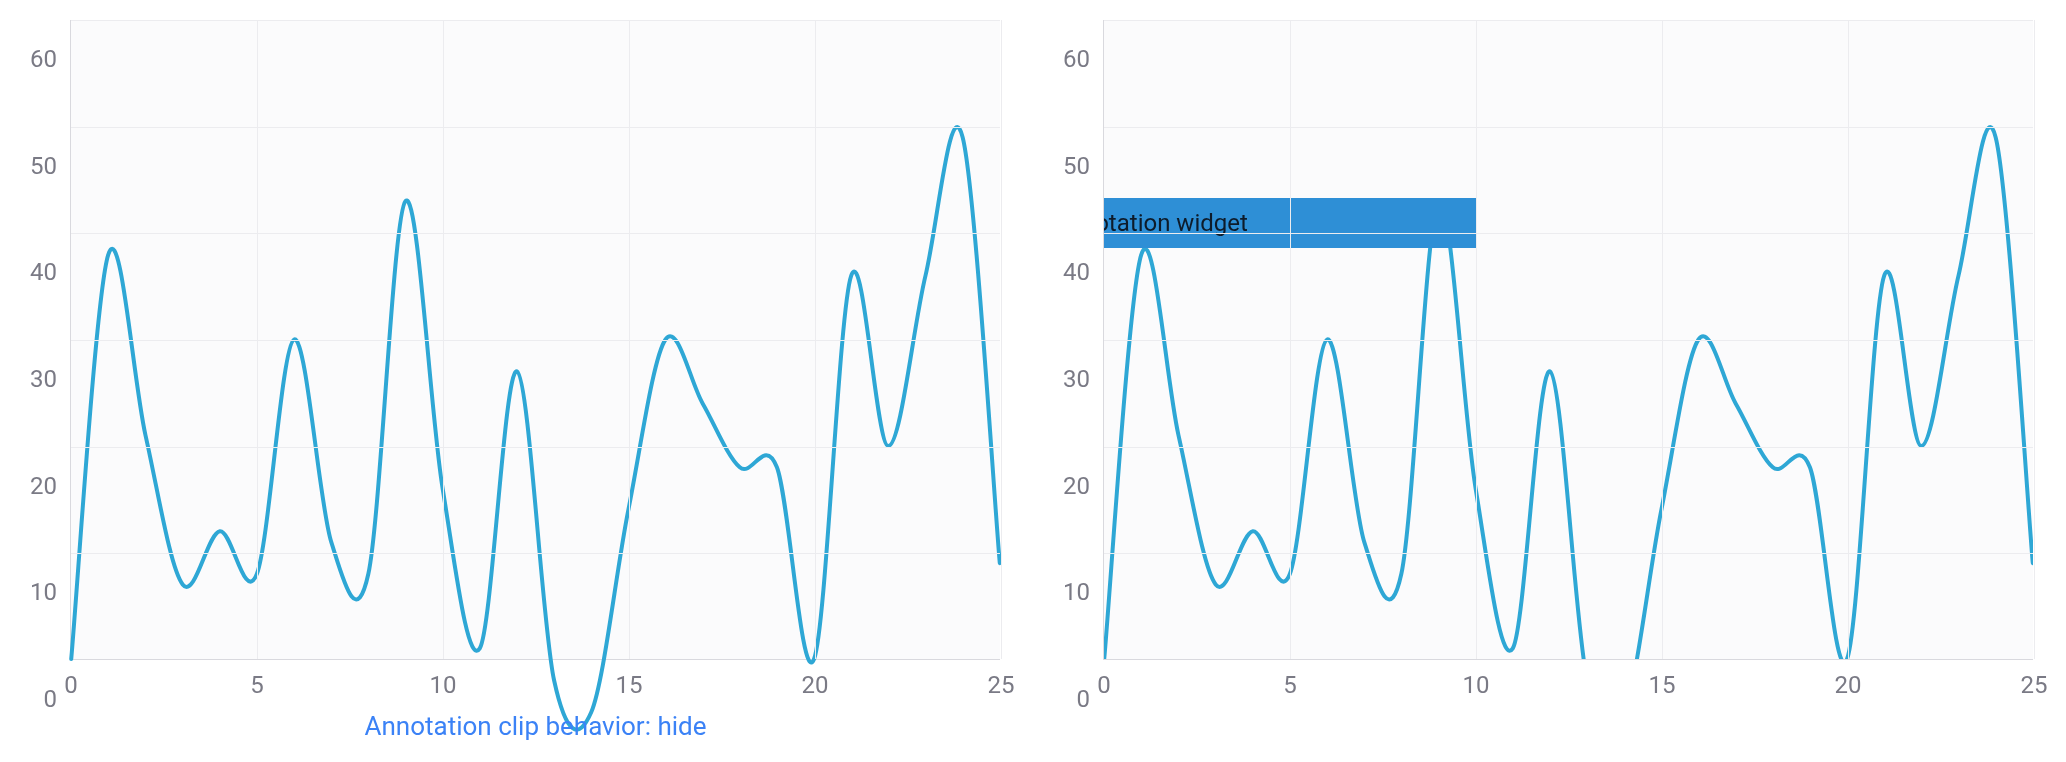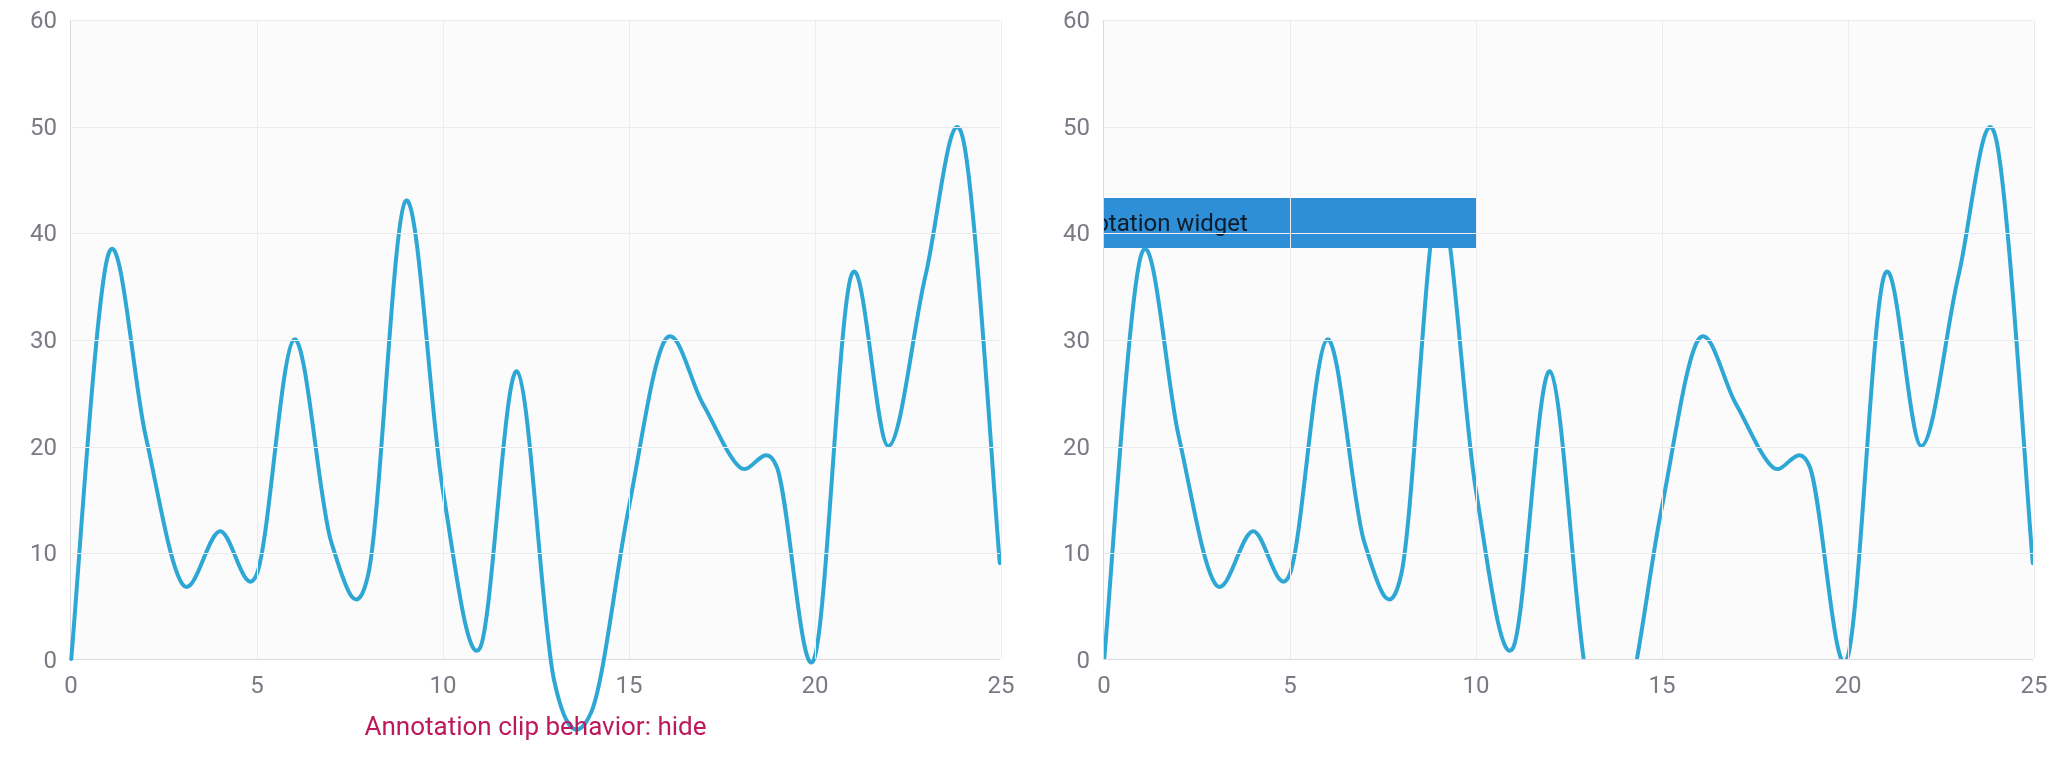--- a/index.html
+++ b/index.html
@@ -48,37 +48,38 @@
   .gridline-h { height: 1px; left: 0; right: 0; }
   .gridline-v { width: 1px; top: 0; bottom: 0; }
   .y-tick-label {
     position: absolute;
     right: 100%;
     transform: translate(-14px, -50%);
     font-size: 24px;
     color: #7a7a85;
     text-align: right;
     white-space: nowrap;
+    margin-top: 39px;
   }
   .x-tick-label {
     position: absolute;
     top: 100%;
     transform: translate(-50%, 12px);
     font-size: 24px;
     color: #7a7a85;
     text-align: center;
     white-space: nowrap;
   }
   .x-axis-title {
     position: absolute;
     left: 50%;
     top: 100%;
     transform: translate(-50%, 52px);
     font-size: 26px;
-    color: #be185d;
+    color: #3b82f6;
     white-space: nowrap;
   }
   svg.series {
     position: absolute;
     inset: 0;
     width: 100%;
     height: 100%;
     overflow: visible;
   }
   .series path {

